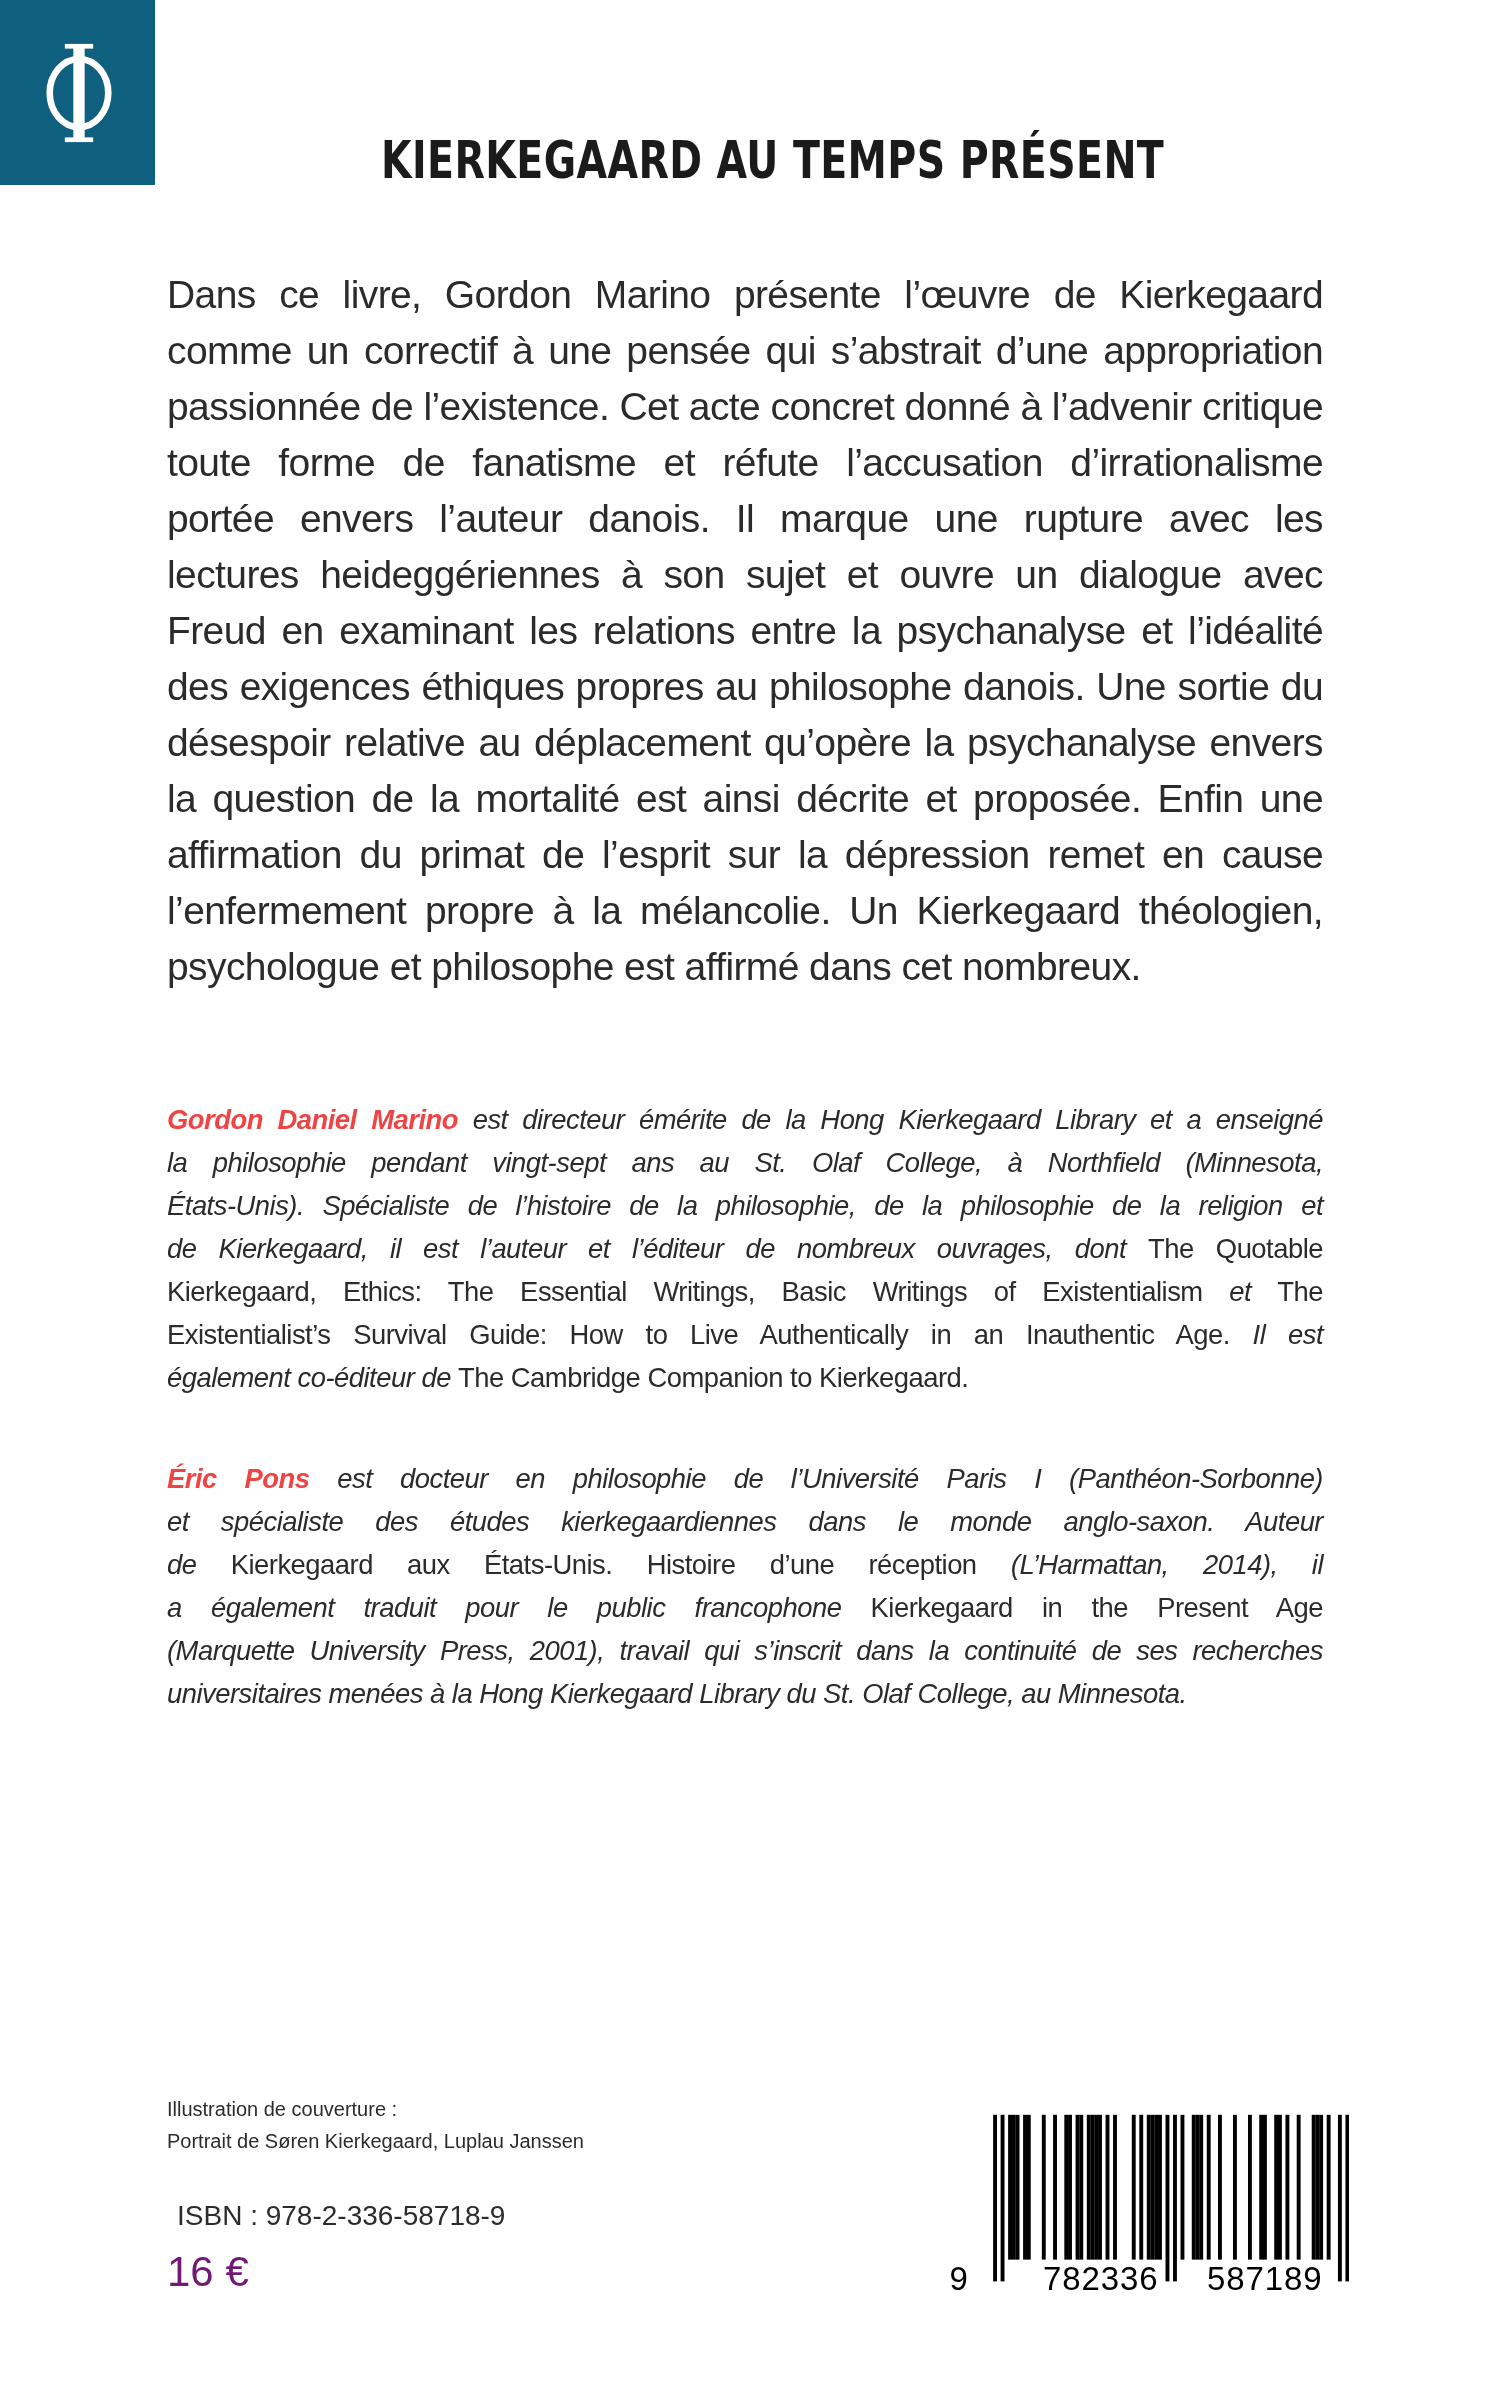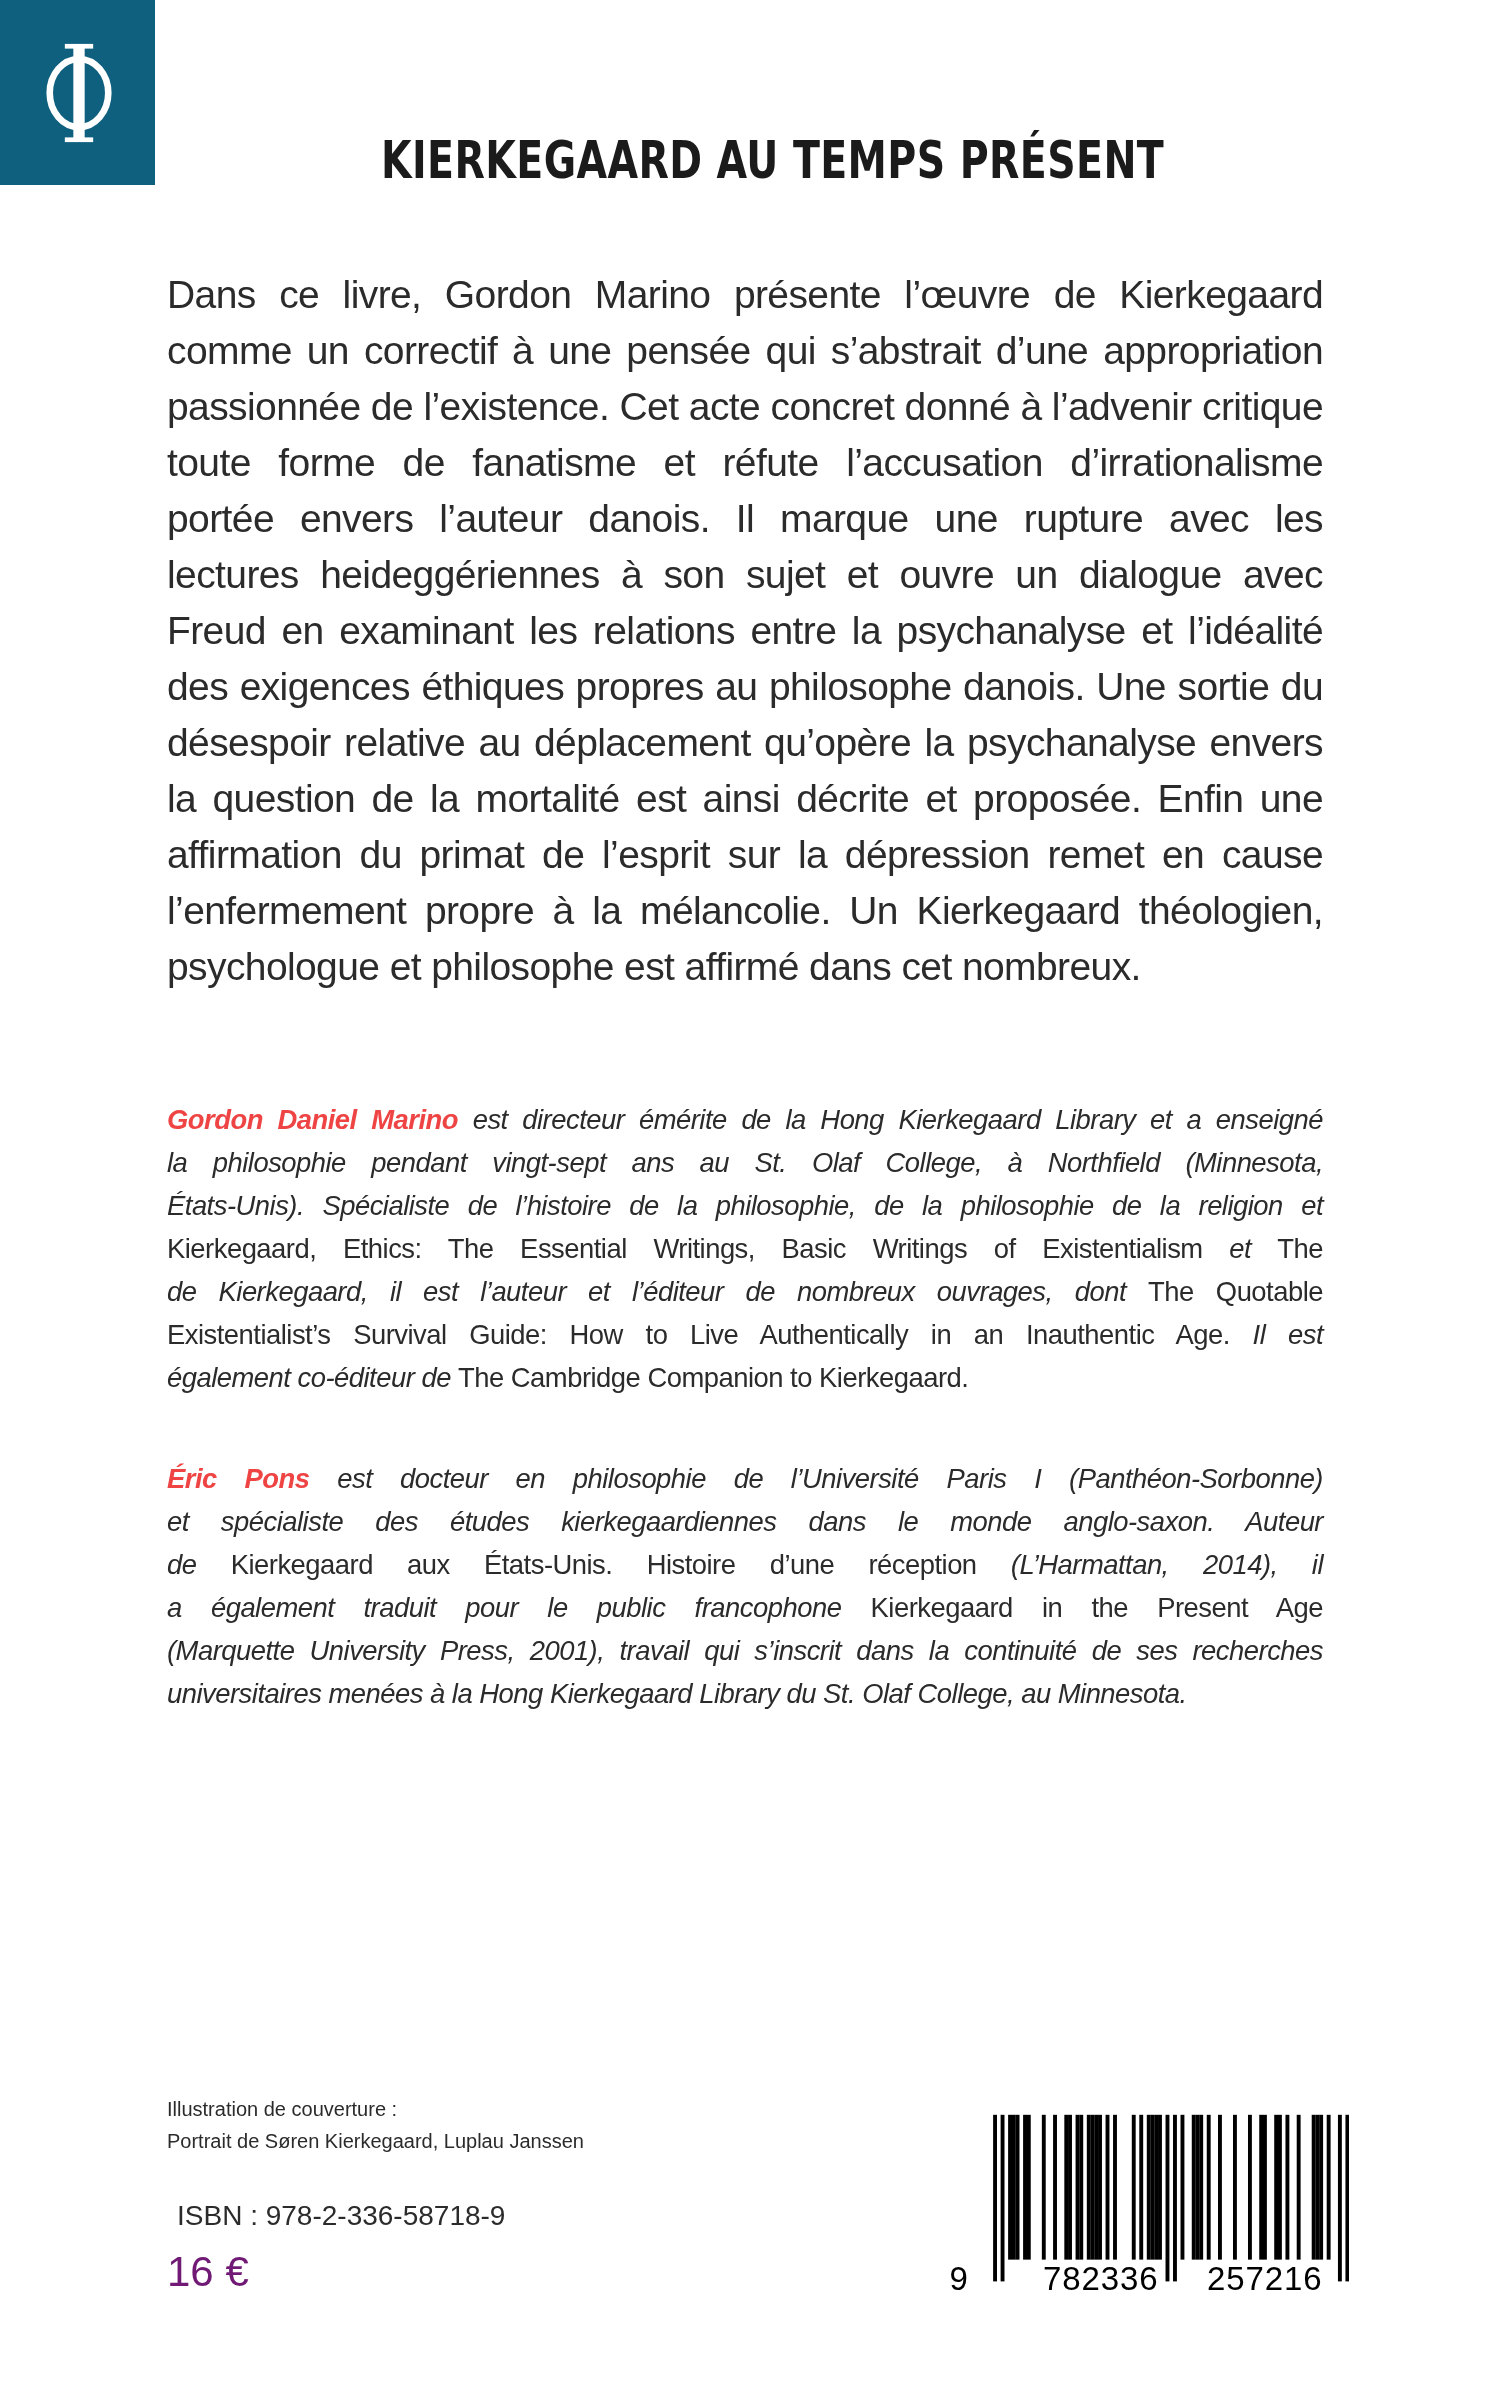--- a/index.html
+++ b/index.html
@@ -177,22 +177,22 @@
     <span class="line">la question de la mortalité est ainsi décrite et proposée. Enfin une</span>
     <span class="line">affirmation du primat de l’esprit sur la dépression remet en cause</span>
     <span class="line">l’enfermement propre à la mélancolie. Un Kierkegaard théologien,</span>
     <span class="line last">psychologue et philosophe est affirmé dans cet nombreux.</span>
   </div>
 
 <div class="bio bio-1" id="bio1">
     <span class="line"><span class="name">Gordon Daniel Marino</span><span class="it"> est directeur émérite de la Hong Kierkegaard Library et a enseigné</span></span>
     <span class="line"><span class="it">la philosophie pendant vingt-sept ans au St. Olaf College, à Northfield (Minnesota,</span></span>
     <span class="line"><span class="it">États-Unis). Spécialiste de l’histoire de la philosophie, de la philosophie de la religion et</span></span>
+    <span class="line"><span class="it">de Kierkegaard, il est l’auteur et l’éditeur de nombreux ouvrages, dont </span><span class="rm">The Quotable</span></span>
     <span class="line"><span class="rm">Kierkegaard, Ethics: The Essential Writings, Basic Writings of Existentialism </span><span class="it">et</span><span class="rm"> The</span></span>
-    <span class="line"><span class="it">de Kierkegaard, il est l’auteur et l’éditeur de nombreux ouvrages, dont </span><span class="rm">The Quotable</span></span>
     <span class="line"><span class="rm">Existentialist’s Survival Guide: How to Live Authentically in an Inauthentic Age.</span><span class="it"> Il est</span></span>
     <span class="line last"><span class="it">également co-éditeur de </span><span class="rm">The Cambridge Companion to Kierkegaard.</span></span>
   </div>
 
 <div class="bio bio-2" id="bio2">
     <span class="line"><span class="name">Éric Pons</span><span class="it"> est docteur en philosophie de l’Université Paris I (Panthéon-Sorbonne)</span></span>
     <span class="line"><span class="it">et spécialiste des études kierkegaardiennes dans le monde anglo-saxon. Auteur</span></span>
     <span class="line"><span class="it">de </span><span class="rm">Kierkegaard aux États-Unis. Histoire d’une réception</span><span class="it"> (L’Harmattan, 2014), il</span></span>
     <span class="line"><span class="it">a également traduit pour le public francophone </span><span class="rm">Kierkegaard in the Present Age</span></span>
     <span class="line"><span class="it">(Marquette University Press, 2001), travail qui s’inscrit dans la continuité de ses recherches</span></span>
@@ -252,15 +252,15 @@
       <rect x="374.76" y="5" width="4.11" height="153" fill="#000"></rect>
       <rect x="390.60" y="5" width="4.11" height="153" fill="#000"></rect>
       <rect x="394.56" y="5" width="4.11" height="153" fill="#000"></rect>
       <rect x="398.52" y="5" width="4.11" height="153" fill="#000"></rect>
       <rect x="406.44" y="5" width="4.11" height="153" fill="#000"></rect>
       <rect x="418.32" y="5" width="4.11" height="176" fill="#000"></rect>
       <rect x="426.24" y="5" width="4.11" height="176" fill="#000"></rect>
     </svg>
   <span class="digit-group digit-lead">9</span>
   <span class="digit-group digit-left">782336</span>
-  <span class="digit-group digit-right">257216</span>
+  <span class="digit-group digit-right">587189</span>
 </div>
 
 
 </body></html>

